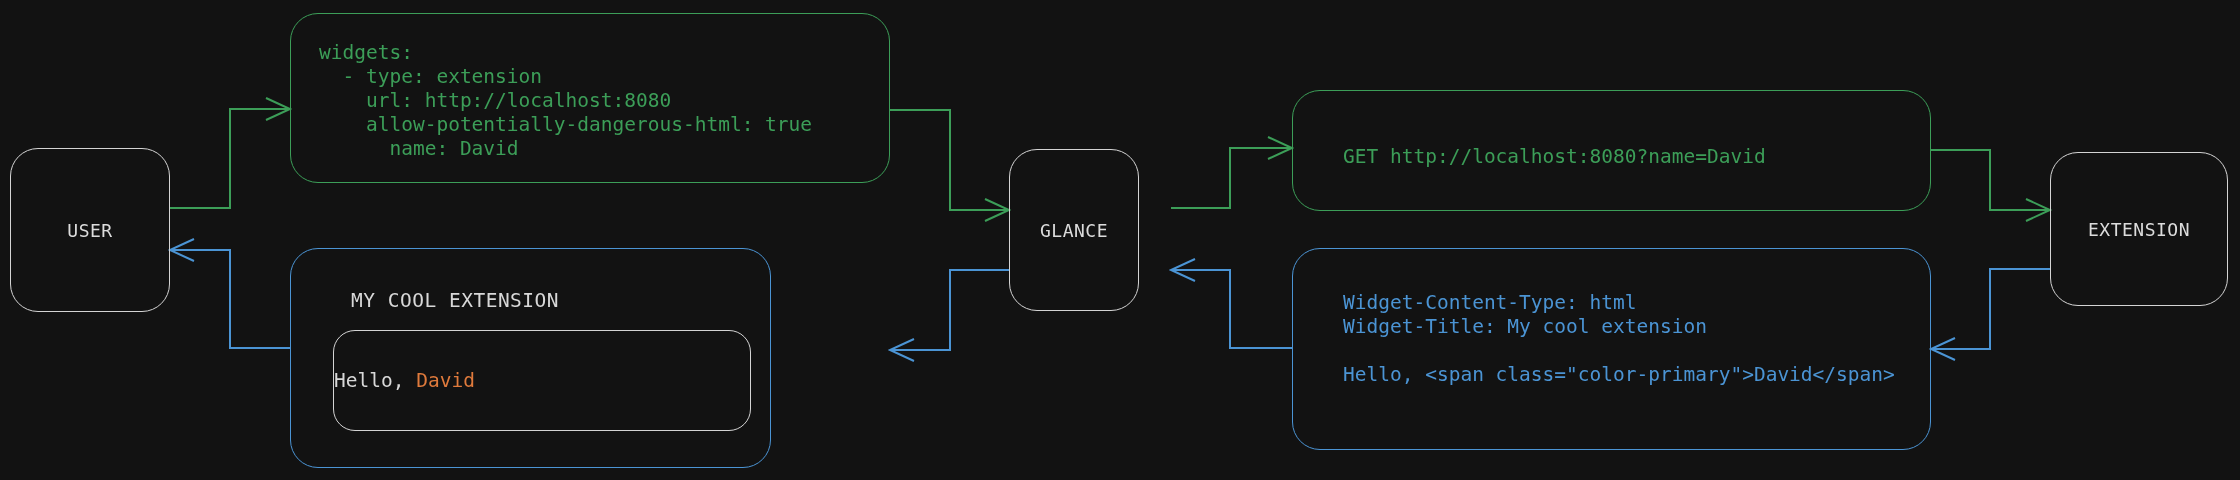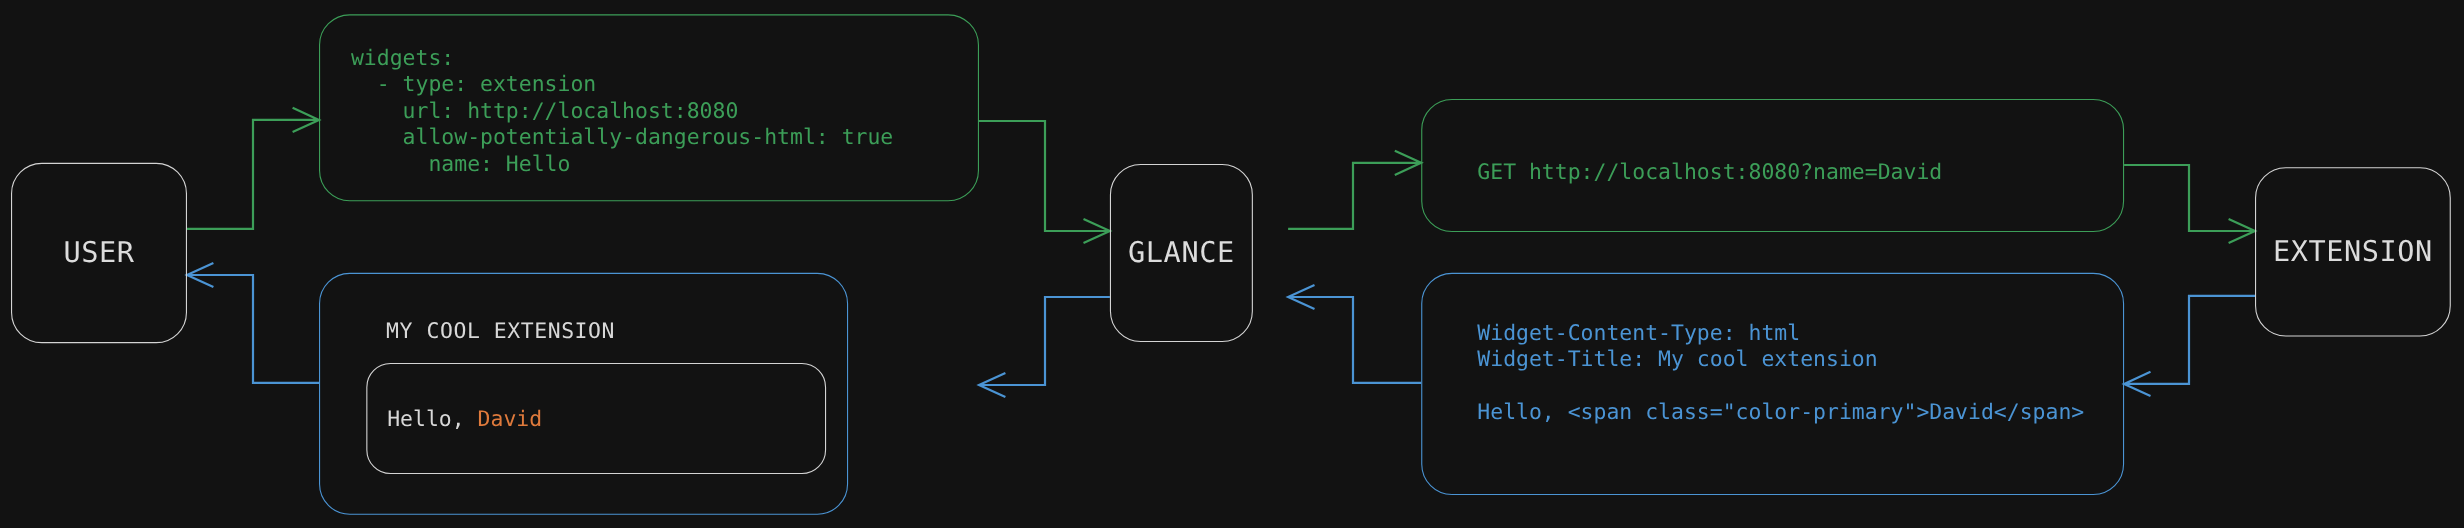--- a/index.html
+++ b/index.html
@@ -5,39 +5,39 @@
   html,body{margin:0;padding:0;}
   body{
     width:2240px;height:480px;position:relative;overflow:hidden;
     background:#121212;
     font-family:"DejaVu Sans Mono","Liberation Mono",monospace;
   }
   .node{
     position:absolute;box-sizing:border-box;
     border:1.5px solid #d4d4d4;border-radius:28px;
     display:flex;align-items:center;justify-content:center;
-    color:#dcdcdc;font-size:26px;letter-spacing:0.5px;
+    color:#dcdcdc;font-size:18px;letter-spacing:0.5px;
   }
   .msg{position:absolute;box-sizing:border-box;border-radius:28px;}
   .msg.green{border:1.5px solid #3c9e58;color:#3c9e58;}
   .msg.blue{border:1.5px solid #4b94d4;color:#4b94d4;}
   .code-line{height:24px;line-height:24px;font-size:19.5px;white-space:pre;}
   #edges{position:absolute;left:0;top:0;pointer-events:none;}
   #edges path{fill:none;stroke-width:2px;}
   #edges path.g{stroke:#3c9e58;}
   #edges path.b{stroke:#4b94d4;}
   .widget-title{
     position:absolute;left:60px;top:40px;height:24px;line-height:24px;
     font-size:19.5px;color:#d8d8d8;white-space:pre;letter-spacing:0.5px;
   }
   .inner-box{
     position:absolute;left:42px;top:81px;width:418px;height:101px;box-sizing:border-box;
     border:1.5px solid #d4d4d4;border-radius:22px;
     display:flex;align-items:center;
-    padding-left:18px;font-size:19.5px;white-space:pre;
+    font-size:19.5px;white-space:pre;
   }
   .greet-prefix{color:#d8d8d8;}
   .greet-name{color:#df7a3c;}
 </style>
 </head>
 <body>
 
 <svg id="edges" width="2240" height="480" viewBox="0 0 2240 480">
 
   <path class="g" d="M170 208 H230 V109 H290 M266 98 L290 109 L266 120"></path>
@@ -61,21 +61,21 @@
 
 <div class="node" style="left:2050px;top:152px;width:178px;height:154px;">
   <span>EXTENSION</span>
 </div>
 
 <div class="msg green" style="left:290px;top:13px;width:600px;height:170px;padding:27px 0 0 28px;">
   <div class="code-line">widgets:</div>
   <div class="code-line">  - type: extension</div>
   <div class="code-line">    url: http://localhost:8080</div>
   <div class="code-line">    allow-potentially-dangerous-html: true</div>
-  <div class="code-line">      name: Hello</div>
+  <div class="code-line">      name: David</div>
 </div>
 
 <div class="msg green" style="left:1292px;top:90px;width:639px;height:121px;padding:54px 0 0 50px;">
   <div class="code-line">GET http://localhost:8080?name=David</div>
 </div>
 
 <div class="msg blue" style="left:1292px;top:248px;width:639px;height:202px;padding:42px 0 0 50px;">
   <div class="code-line">Widget-Content-Type: html</div>
   <div class="code-line">Widget-Title: My cool extension</div>
   <div class="code-line"></div>

